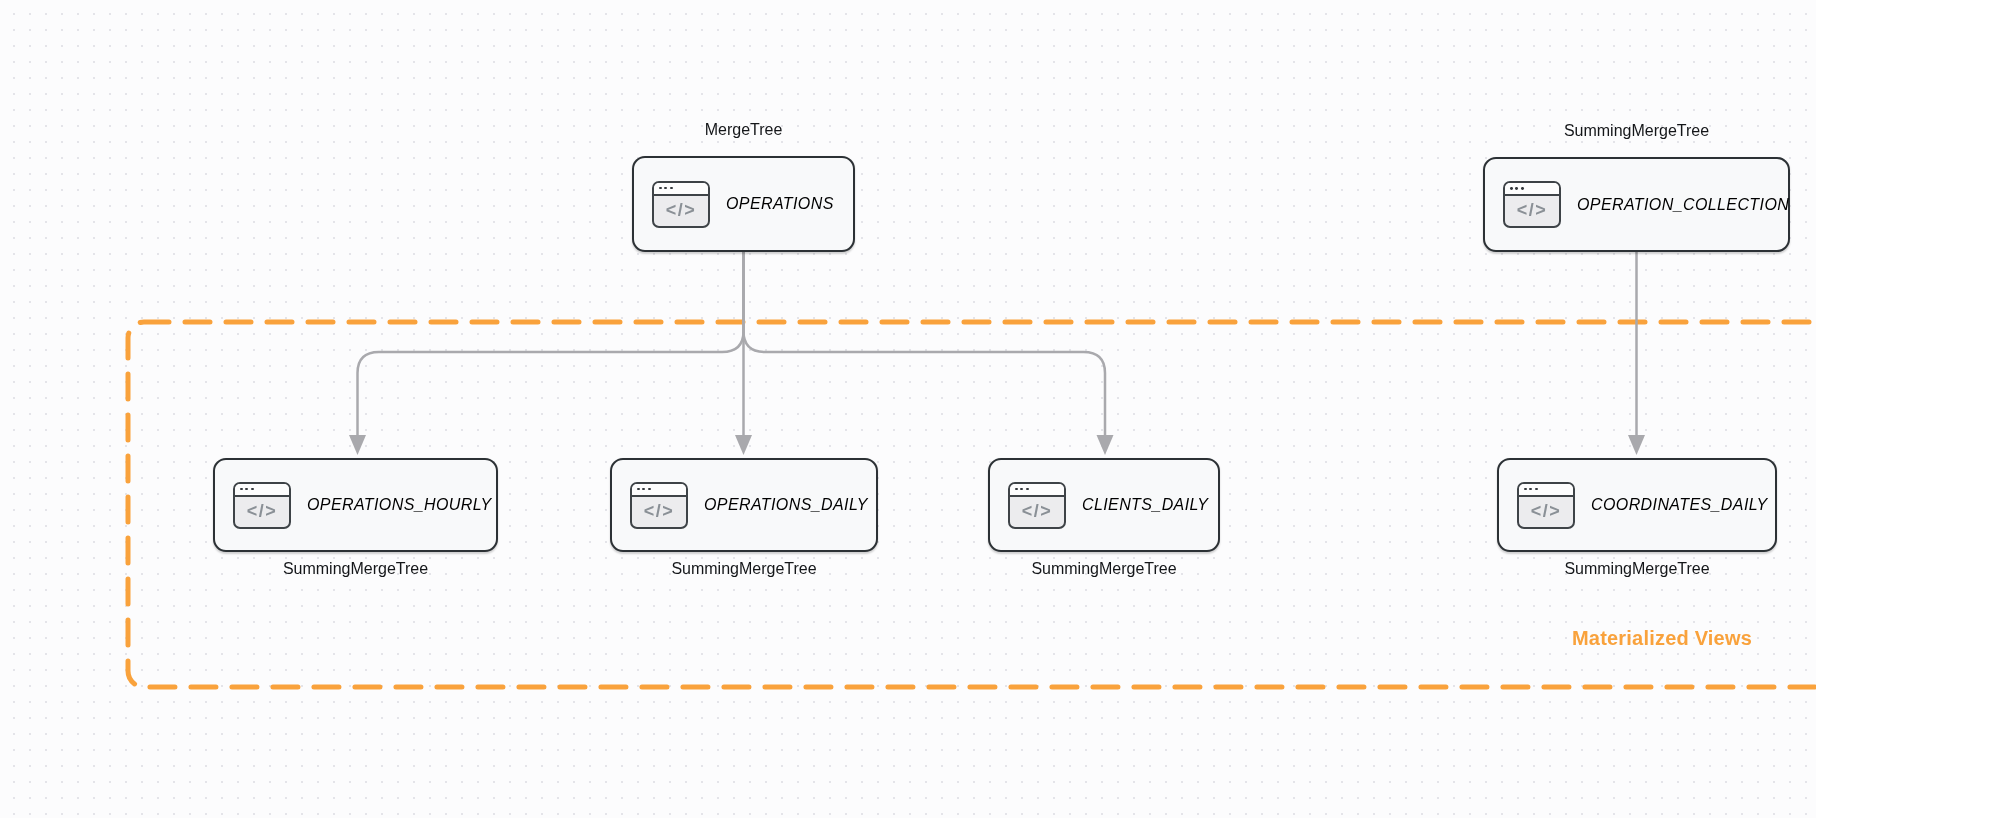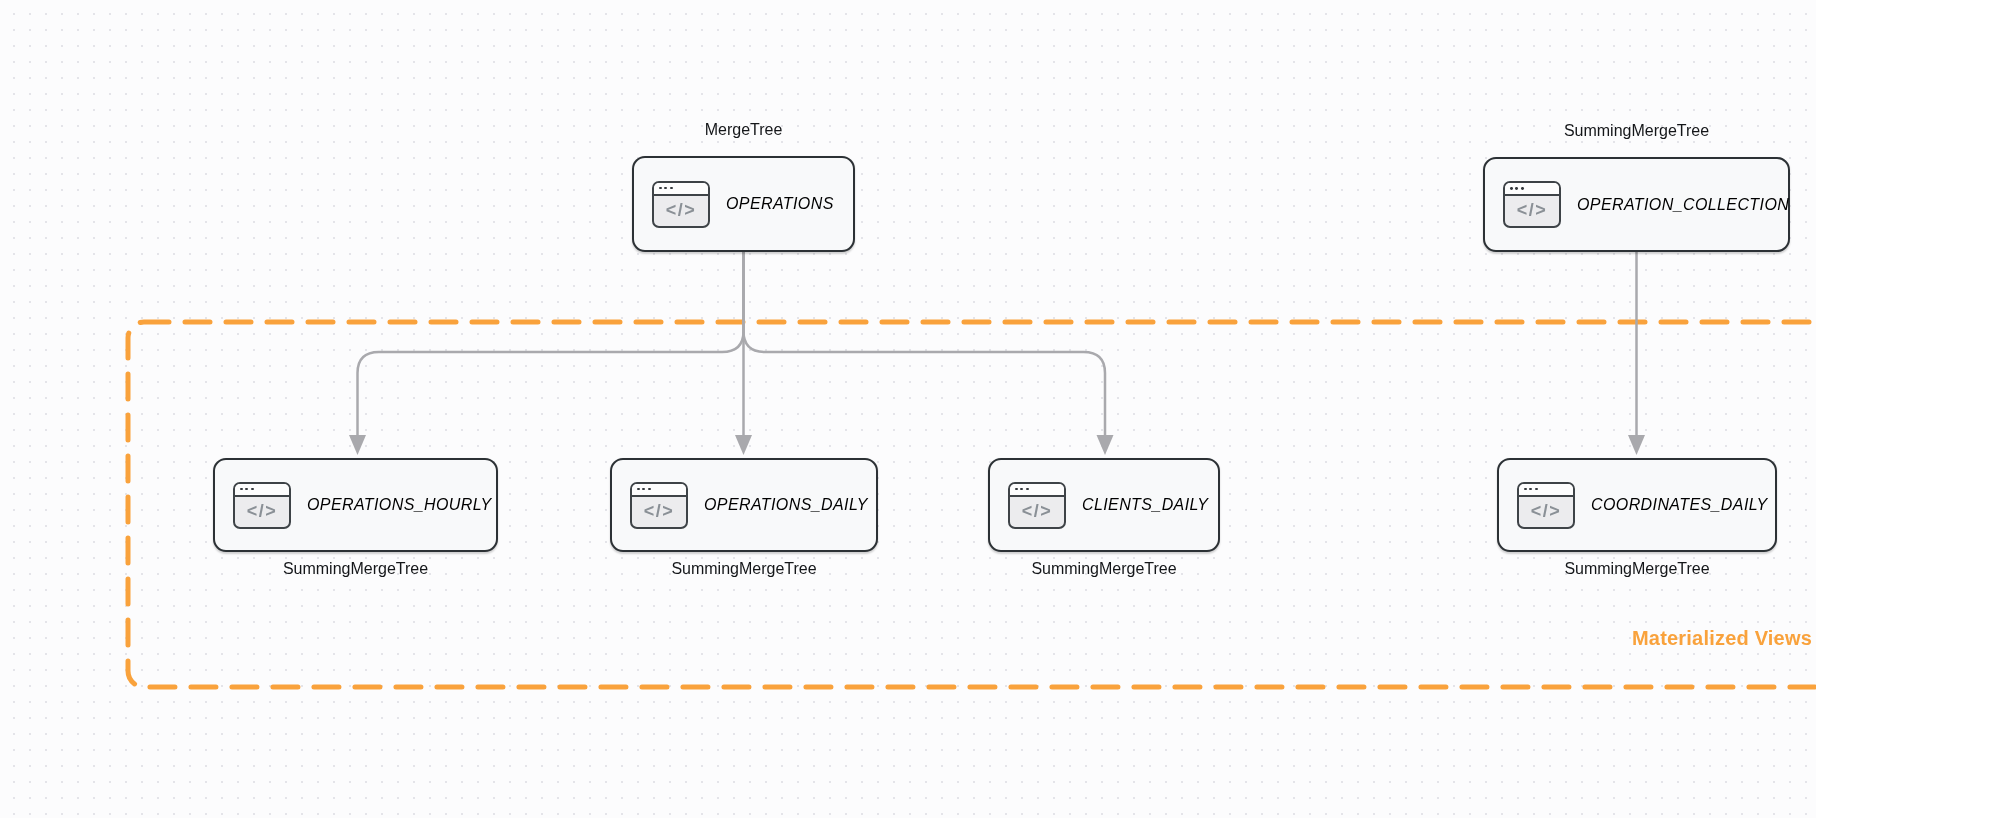--- a/index.html
+++ b/index.html
@@ -132,15 +132,15 @@
       <div class="win-bar">
           <i class="dot"></i>
           <i class="dot"></i>
           <i class="dot"></i>
         </div>
       <div class="win-body">&lt;/&gt;</div>
     </div>
     <div class="node-title">COORDINATES_DAILY</div>
   </div>
 
-  <div class="group-label" style="left:1632px;top:627px">Materialized Views</div>
+  <div class="group-label" style="left:1572px;top:627px">Materialized Views</div>
 
 </div>
 
 </body></html>

